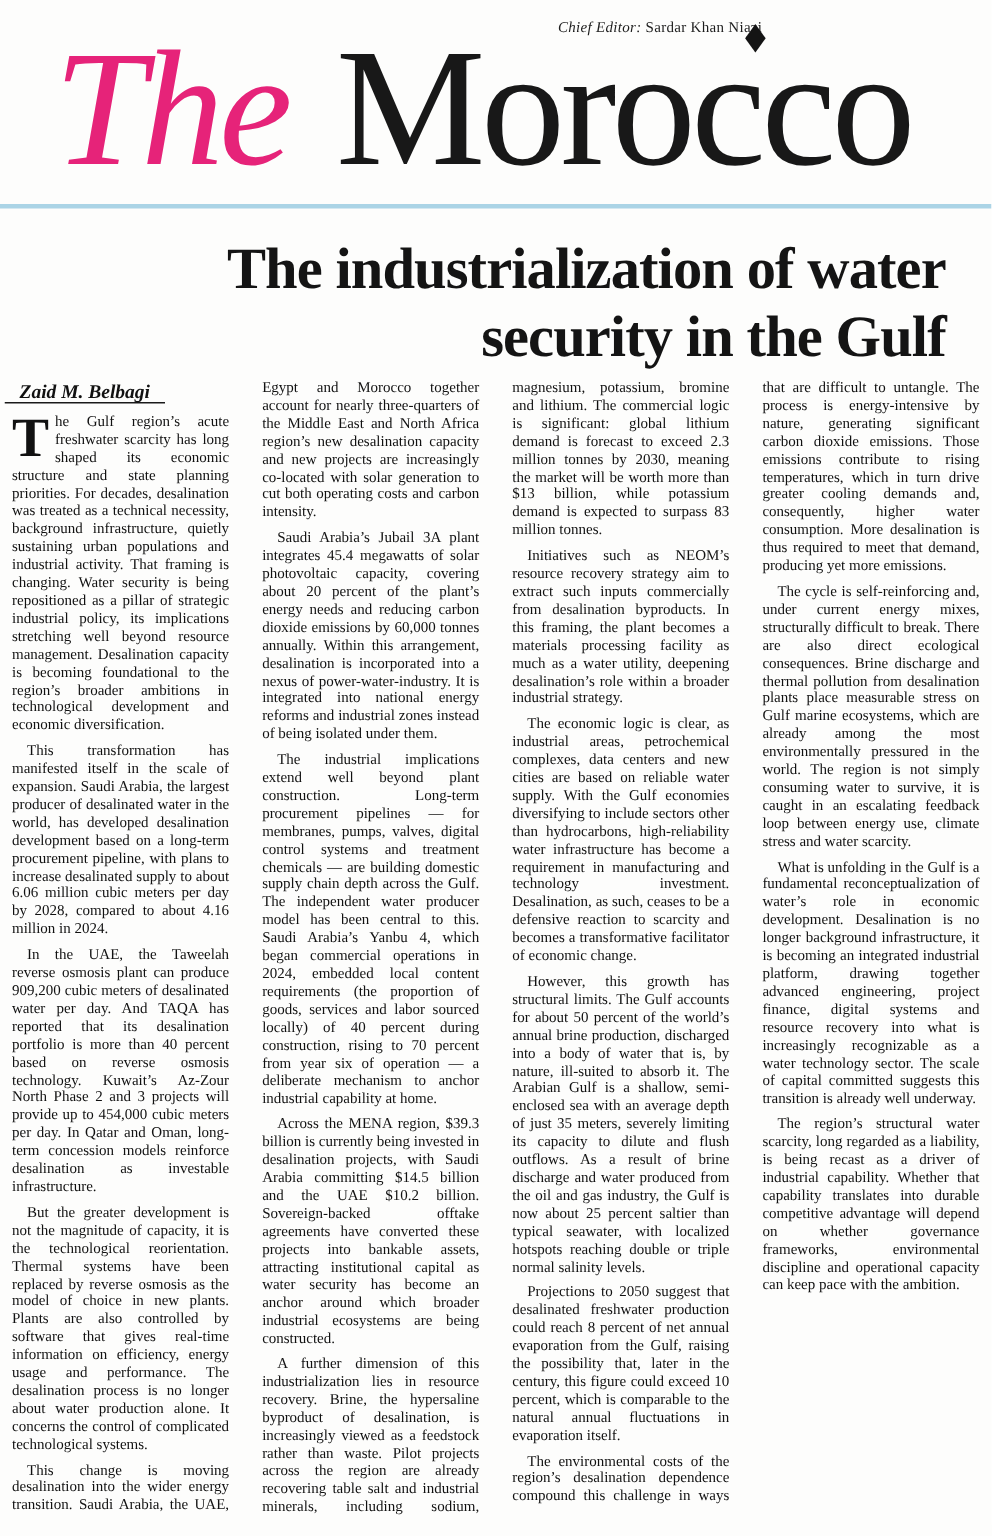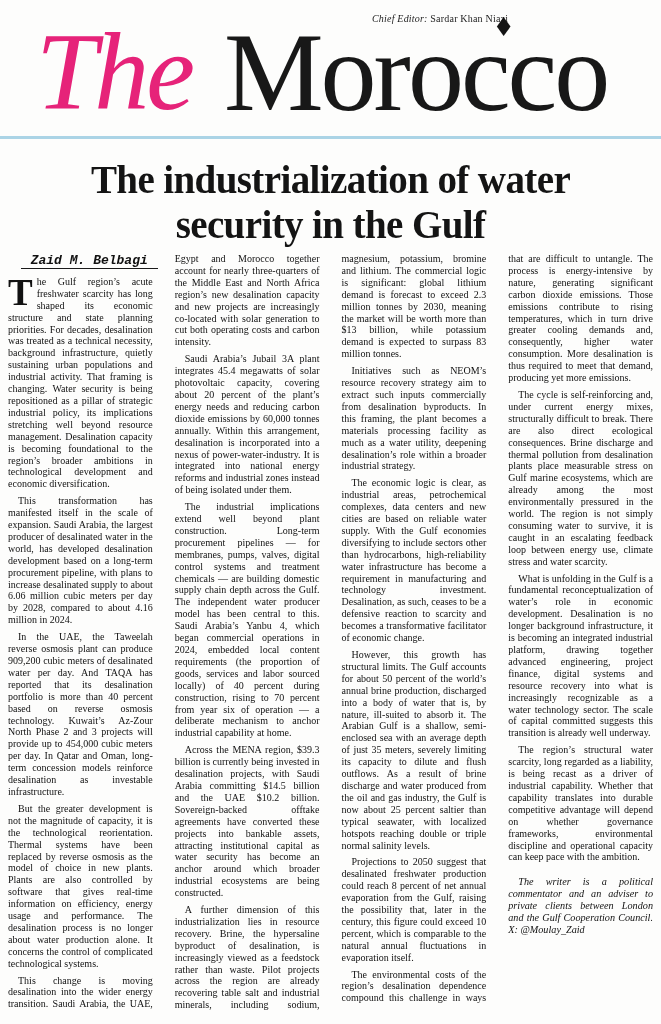--- a/index.html
+++ b/index.html
@@ -59,21 +59,21 @@
     color: #141414;
     transform: scaleX(0.72);
   }
 
   .rule { height: 3px; background: #abd4e6; }
 
   
   .headline {
     margin: 18px auto 4px;
     width: 600px;
-    text-align: center;
+    text-align: right;
     font-size: 39px;
     line-height: 45px;
     font-weight: bold;
     letter-spacing: -0.6px;
     color: #141414;
   }
 
   
   .article {
     height: 762px;
@@ -83,21 +83,21 @@
     column-fill: auto;
     font-size: 10px;
     line-height: 11.9px;
     text-align: justify;
     hyphens: auto;
     -webkit-hyphens: auto;
     overflow: hidden;
   }
   .article p { margin: 5px; text-indent: 10px; }
 
-  .byline-wrap { text-align: right; margin: 2px 0 7px 0; text-indent: 0; font-family: Liberation Mono, monospace; }
+  .byline-wrap { text-align: left; margin: 2px 0 7px 0; text-indent: 0; }
   .byline {
     display: inline-block;
     font-size: 13px;
     font-weight: bold;
     font-style: italic;
     border-bottom: 1.5px solid #1a1a1a;
     padding: 0 10px 1px 10px;
   }
 
   p.dropcap { text-indent: 0; }
@@ -152,16 +152,15 @@
     <p>Across the MENA region, $39.3 billion is currently being invested in desalination projects, with Saudi Arabia committing $14.5 billion and the UAE $10.2 billion. Sovereign-backed offtake agreements have converted these projects into bankable assets, attracting institutional capital as water security has become an anchor around which broader industrial ecosystems are being constructed.</p>
     <p>A further dimension of this industrialization lies in resource recovery. Brine, the hypersaline byproduct of desalination, is increasingly viewed as a feedstock rather than waste. Pilot projects across the region are already recovering table salt and industrial minerals, including sodium, magnesium, potassium, bromine and lithium. The commercial logic is significant: global lithium demand is forecast to exceed 2.3 million tonnes by 2030, meaning the market will be worth more than $13 billion, while potassium demand is expected to surpass 83 million tonnes.</p>
     <p>Initiatives such as NEOM’s resource recovery strategy aim to extract such inputs commercially from desalination byproducts. In this framing, the plant becomes a materials processing facility as much as a water utility, deepening desalination’s role within a broader industrial strategy.</p>
     <p>The economic logic is clear, as industrial areas, petrochemical complexes, data centers and new cities are based on reliable water supply. With the Gulf economies diversifying to include sectors other than hydrocarbons, high-reliability water infrastructure has become a requirement in manufacturing and technology investment. Desalination, as such, ceases to be a defensive reaction to scarcity and becomes a transformative facilitator of economic change.</p>
     <p>However, this growth has structural limits. The Gulf accounts for about 50 percent of the world’s annual brine production, discharged into a body of water that is, by nature, ill-suited to absorb it. The Arabian Gulf is a shallow, semi-enclosed sea with an average depth of just 35 meters, severely limiting its capacity to dilute and flush outflows. As a result of brine discharge and water produced from the oil and gas industry, the Gulf is now about 25 percent saltier than typical seawater, with localized hotspots reaching double or triple normal salinity levels.</p>
     <p>Projections to 2050 suggest that desalinated freshwater production could reach 8 percent of net annual evaporation from the Gulf, raising the possibility that, later in the century, this figure could exceed 10 percent, which is comparable to the natural annual fluctuations in evaporation itself.</p>
     <p>The environmental costs of the region’s desalination dependence compound this challenge in ways that are difficult to untangle. The process is energy-intensive by nature, generating significant carbon dioxide emissions. Those emissions contribute to rising temperatures, which in turn drive greater cooling demands and, consequently, higher water consumption. More desalination is thus required to meet that demand, producing yet more emissions.</p>
     <p>The cycle is self-reinforcing and, under current energy mixes, structurally difficult to break. There are also direct ecological consequences. Brine discharge and thermal pollution from desalination plants place measurable stress on Gulf marine ecosystems, which are already among the most environmentally pressured in the world. The region is not simply consuming water to survive, it is caught in an escalating feedback loop between energy use, climate stress and water scarcity.</p>
     <p>What is unfolding in the Gulf is a fundamental reconceptualization of water’s role in economic development. Desalination is no longer background infrastructure, it is becoming an integrated industrial platform, drawing together advanced engineering, project finance, digital systems and resource recovery into what is increasingly recognizable as a water technology sector. The scale of capital committed suggests this transition is already well underway.</p>
     <p>The region’s structural water scarcity, long regarded as a liability, is being recast as a driver of industrial capability. Whether that capability translates into durable competitive advantage will depend on whether governance frameworks, environmental discipline and operational capacity can keep pace with the ambition.</p>
-    <p class="footer-note">The writer is a political commentator and an adviser to private clients between London and the Gulf Cooperation Council. X: @Moulay_Zaid</p>
 
   </div>
 </div>
 
 </body></html>

